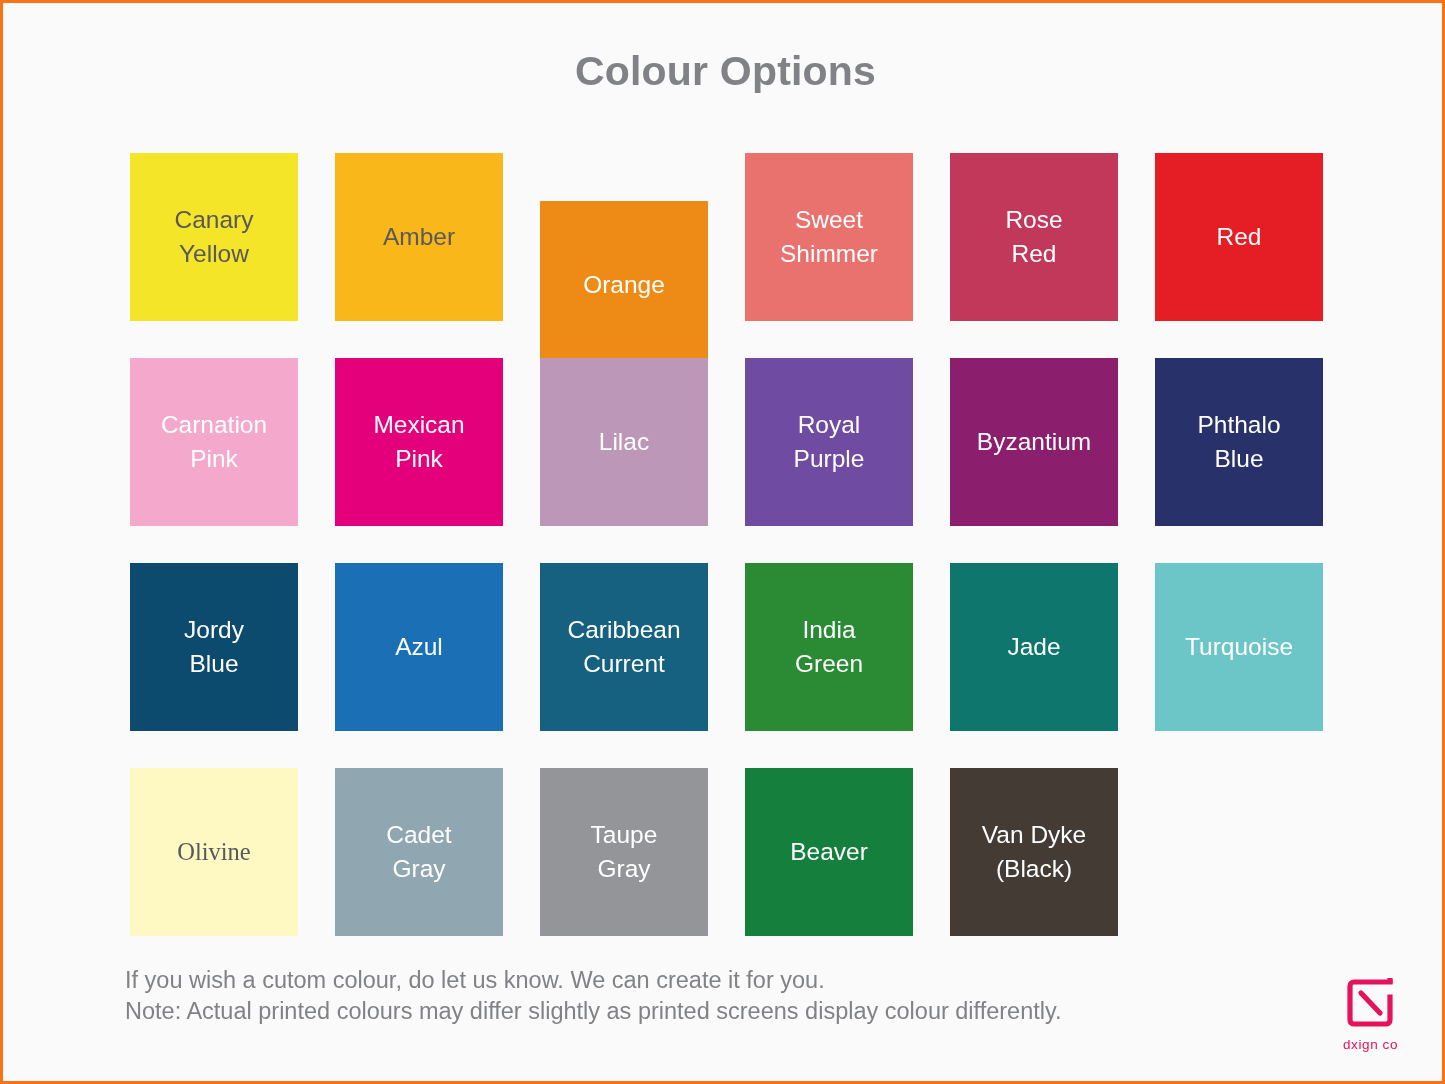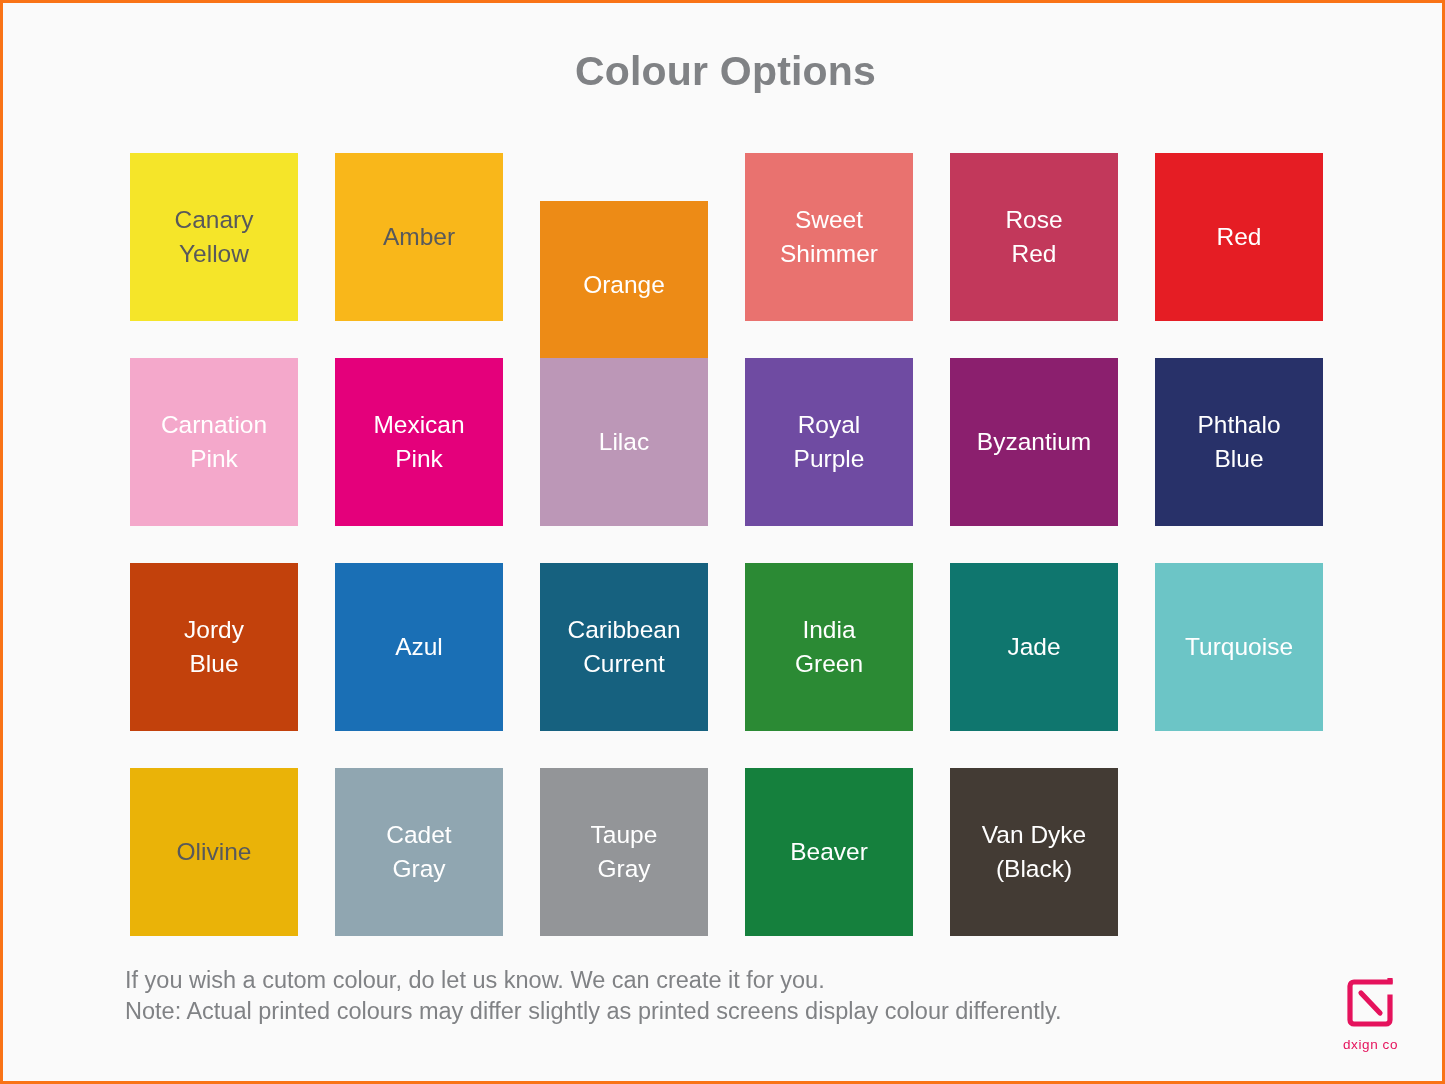--- a/index.html
+++ b/index.html
@@ -149,42 +149,42 @@
         <span class="swatch-label">Royal
 Purple</span>
       </div>
       <div class="swatch" style="background-color: rgb(139, 31, 110); color: rgb(255, 255, 255);">
         <span class="swatch-label">Byzantium</span>
       </div>
       <div class="swatch" style="background-color: rgb(40, 49, 105); color: rgb(255, 255, 255);">
         <span class="swatch-label">Phthalo
 Blue</span>
       </div>
-      <div class="swatch" style="background-color: #c2410c; color: rgb(255, 255, 255);">
+      <div class="swatch" style="background-color: #0c4a6e; color: rgb(255, 255, 255);">
         <span class="swatch-label">Jordy
 Blue</span>
       </div>
       <div class="swatch" style="background-color: rgb(26, 111, 181); color: rgb(255, 255, 255);">
         <span class="swatch-label">Azul</span>
       </div>
       <div class="swatch" style="background-color: rgb(22, 97, 127); color: rgb(255, 255, 255);">
         <span class="swatch-label">Caribbean
 Current</span>
       </div>
       <div class="swatch" style="background-color: rgb(43, 138, 52); color: rgb(255, 255, 255);">
         <span class="swatch-label">India
 Green</span>
       </div>
       <div class="swatch" style="background-color: #0f766e; color: rgb(255, 255, 255);">
         <span class="swatch-label">Jade</span>
       </div>
       <div class="swatch" style="background-color: rgb(108, 197, 198); color: rgb(255, 255, 255);">
         <span class="swatch-label">Turquoise</span>
       </div>
-      <div class="swatch" style="background-color: #eab308; color: rgb(88, 89, 91);">
+      <div class="swatch" style="background-color: #fef9c3; color: rgb(88, 89, 91); font-family: Liberation Serif, serif;">
         <span class="swatch-label">Olivine</span>
       </div>
       <div class="swatch" style="background-color: rgb(144, 166, 177); color: rgb(255, 255, 255);">
         <span class="swatch-label">Cadet
 Gray</span>
       </div>
       <div class="swatch" style="background-color: rgb(147, 149, 152); color: rgb(255, 255, 255);">
         <span class="swatch-label">Taupe
 Gray</span>
       </div>

